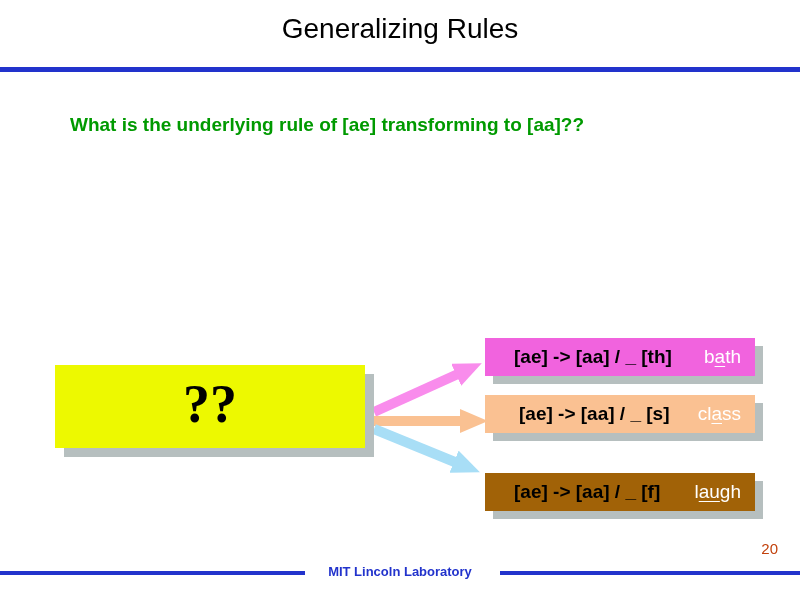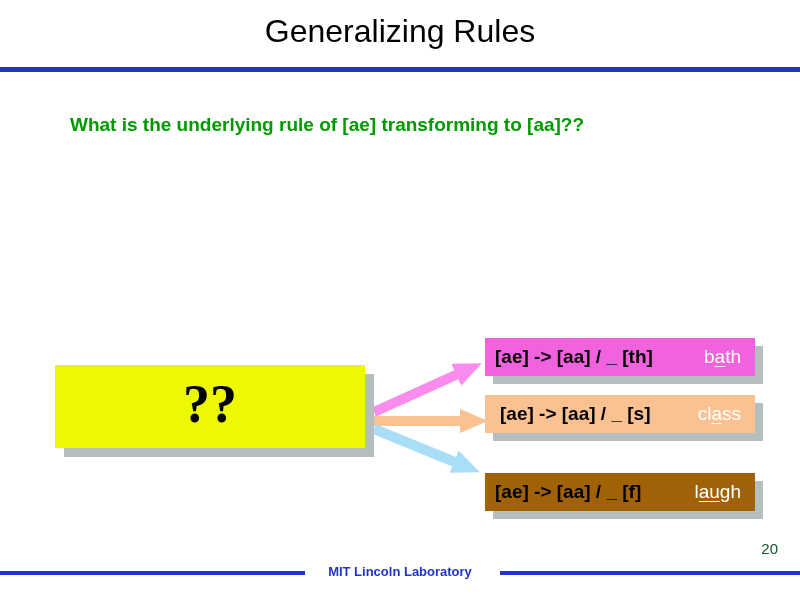--- a/index.html
+++ b/index.html
@@ -7,21 +7,21 @@
     font-family:"Liberation Sans", sans-serif;
     background:#ffffff;
     width:800px;height:599px;
     position:relative;overflow:hidden;
   }
   .slide{position:absolute;inset:0;width:800px;height:599px;background:#ffffff;}
 
   .slide-title{
     position:absolute;top:13px;left:0;width:800px;
     text-align:center;
-    font-size:32px;color:#000000;font-weight:400;
+    font-size:28px;color:#000000;font-weight:400;
     letter-spacing:0px;
   }
   .title-rule{
     position:absolute;top:67px;left:0;width:800px;height:5px;
     background:#2233CC;
   }
 
   .question{
     position:absolute;top:114px;left:70px;
     font-size:19px;font-weight:bold;color:#009A00;
@@ -45,27 +45,27 @@
   .rule-box{
     position:absolute;left:485px;width:270px;height:38px;
     display:flex;align-items:center;justify-content:space-between;
     padding:0 14px 0 10px;box-sizing:border-box;
     box-shadow:8px 8px 0 #B6BFBF;
     white-space:nowrap;
   }
   .rule-box.pink{top:338px;background:#F163DE;}
   .rule-box.peach{top:395px;background:#FAC192;padding-left:15px;}
   .rule-box.blue{top:473px;background:#a16207;}
-  .rule-formula{font-size:19px;font-weight:bold;color:#000;}
+  .rule-formula{font-size:19px;font-weight:bold;color:#000;margin-left:19px;}
   .rule-example{font-size:19px;font-weight:400;color:#ffffff;}
   .rule-example .ul{text-decoration:underline;text-underline-offset:3px;}
 
   .page-number{
     position:absolute;top:540px;right:22px;
-    font-size:15px;color:#14532d;
+    font-size:15px;color:#c2410c;
   }
 
   .footer-line{position:absolute;top:571px;height:4px;background:#2233CC;}
   .footer-line.left{left:0;width:305px;}
   .footer-line.right{left:500px;width:300px;}
   .footer-text{
     position:absolute;top:564px;left:0;width:800px;text-align:center;
     font-size:13px;font-weight:bold;color:#2233CC;
   }
 </style>

